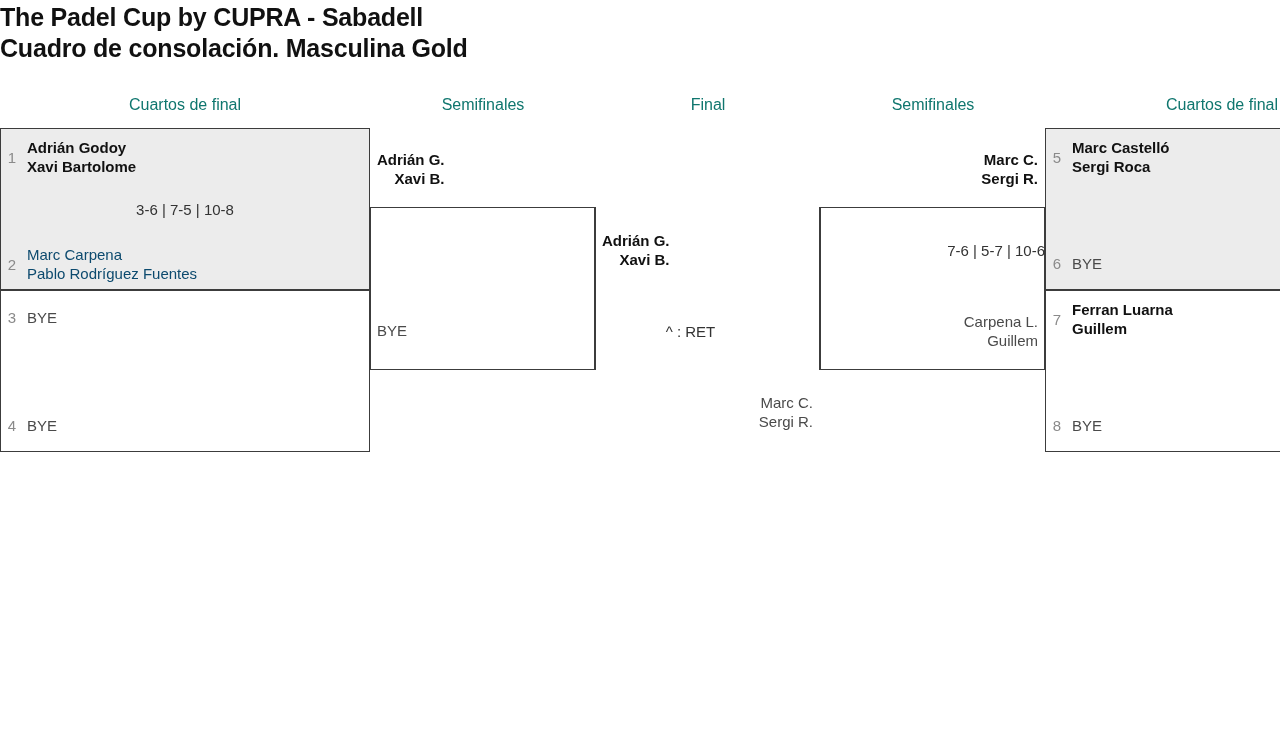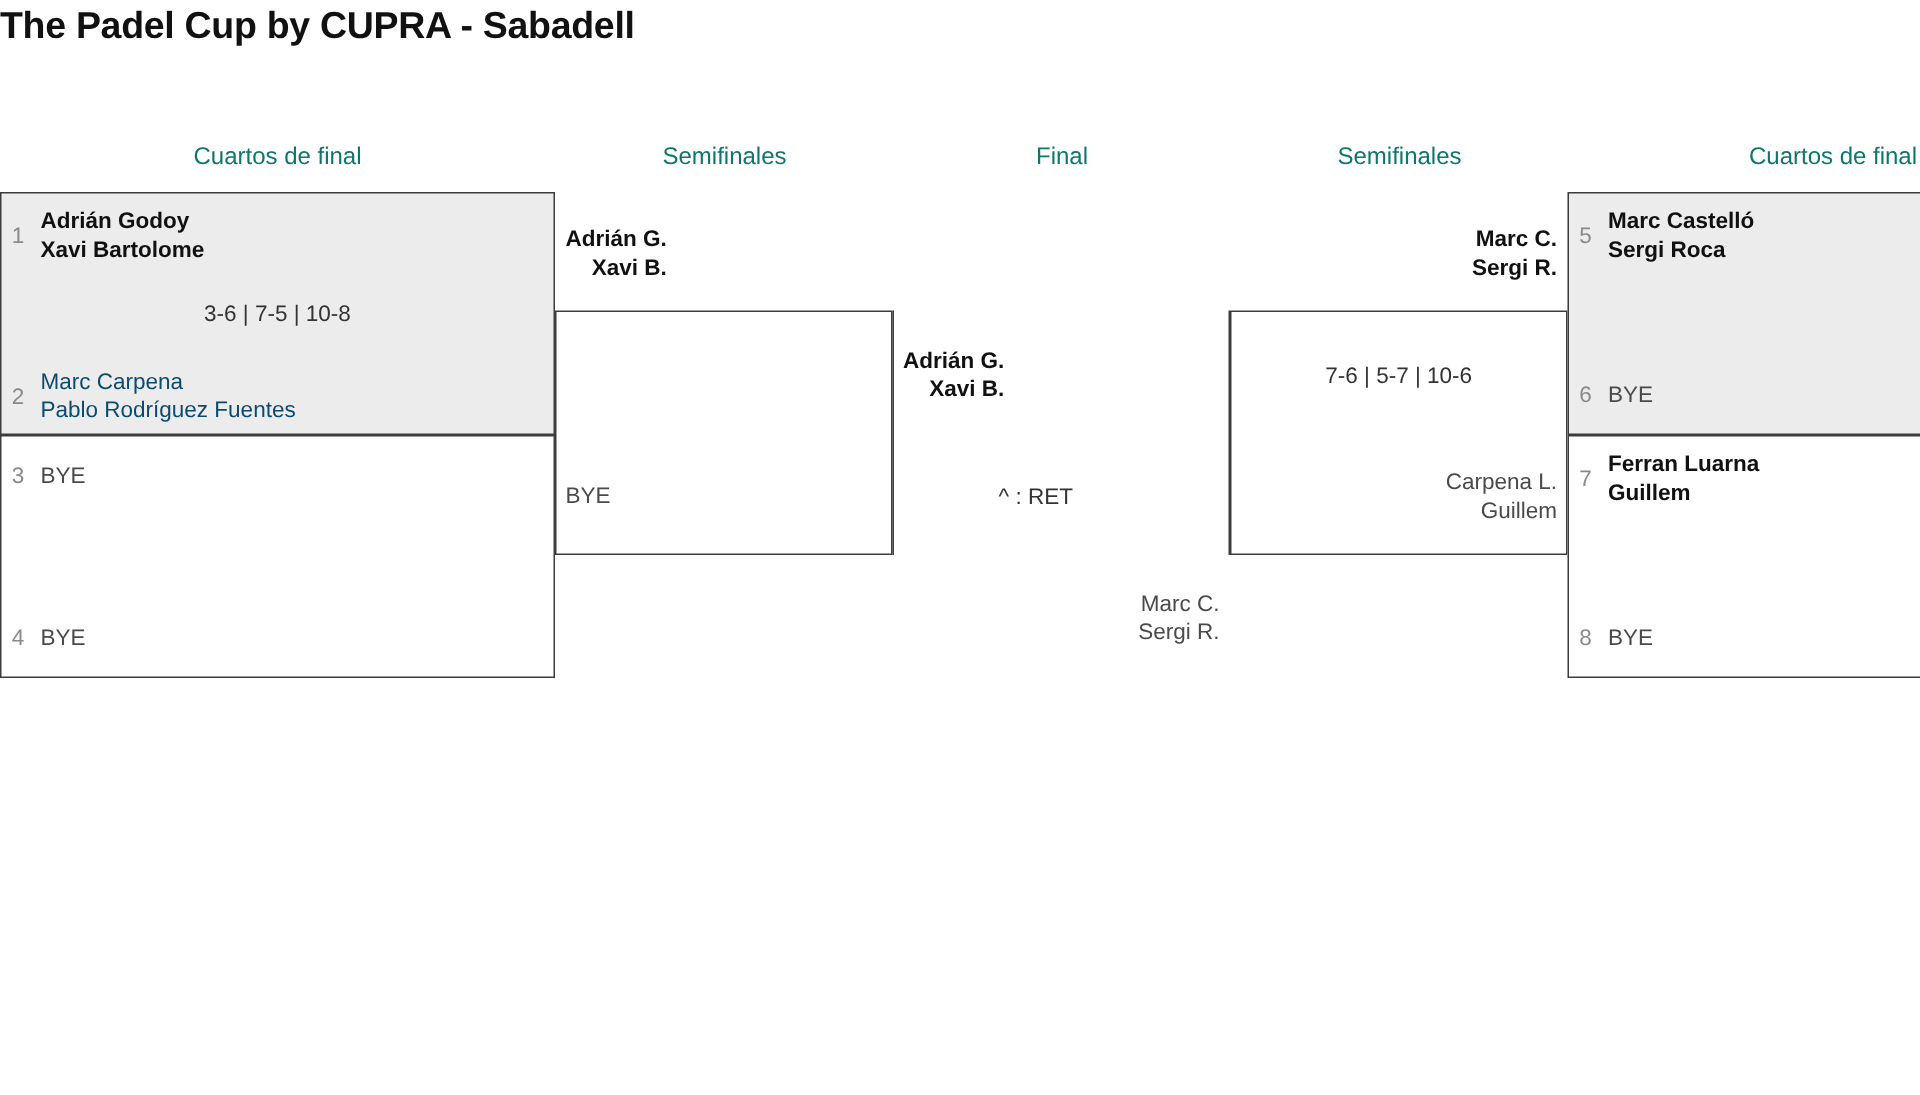--- a/index.html
+++ b/index.html
@@ -76,20 +76,21 @@
     white-space: nowrap; text-align: center;
   }
 </style>
 </head>
 <body>
 
 <div id="page">
 
   <div class="title-block">
     <div class="title-line">The Padel Cup by CUPRA - Sabadell</div>
+    <div class="title-line">Cuadro de consolación. Masculina Gold</div>
   </div>
 
 
   <div class="round-header" style="left:85px;  width:200px;">Cuartos de final</div>
   <div class="round-header" style="left:383px; width:200px;">Semifinales</div>
   <div class="round-header" style="left:608px; width:200px;">Final</div>
   <div class="round-header" style="left:833px; width:200px;">Semifinales</div>
   <div class="round-header" style="left:1122px;width:200px;">Cuartos de final</div>
 
   <div class="mbox shade" style="left:0px; top:128px; width:370px; height:162px;"></div>
@@ -141,21 +142,21 @@
   <div class="entry loser ralign" style="left:613px; top:393px; width:200px;">
     <span>Marc C.</span>
     <span>Sergi R.</span>
   </div>
 
   <div class="conn" style="left:820px; top:207px; width:225px; height:163px;"></div>
   <div class="entry winner ralign" style="left:838px; top:150px; width:200px;">
     <span>Marc C.</span>
     <span>Sergi R.</span>
   </div>
-  <div class="score" style="left:820px; top:242px; width:225px;">7-6 | 5-7 | 10-6</div>
+  <div class="score" style="left:820px; top:242px; width:225px;text-align:right;">7-6 | 5-7 | 10-6</div>
   <div class="entry loser ralign" style="left:838px; top:312px; width:200px;">
     <span>Carpena L.</span>
     <span>Guillem</span>
   </div>
 
   <div class="mbox shade" style="left:1045px; top:128px; width:370px; height:162px;"></div>
   <div class="team winner" style="left:1051px; top:138px;">
     <span class="seed">5</span>
     <span class="names">
       <span>Marc Castelló</span>

